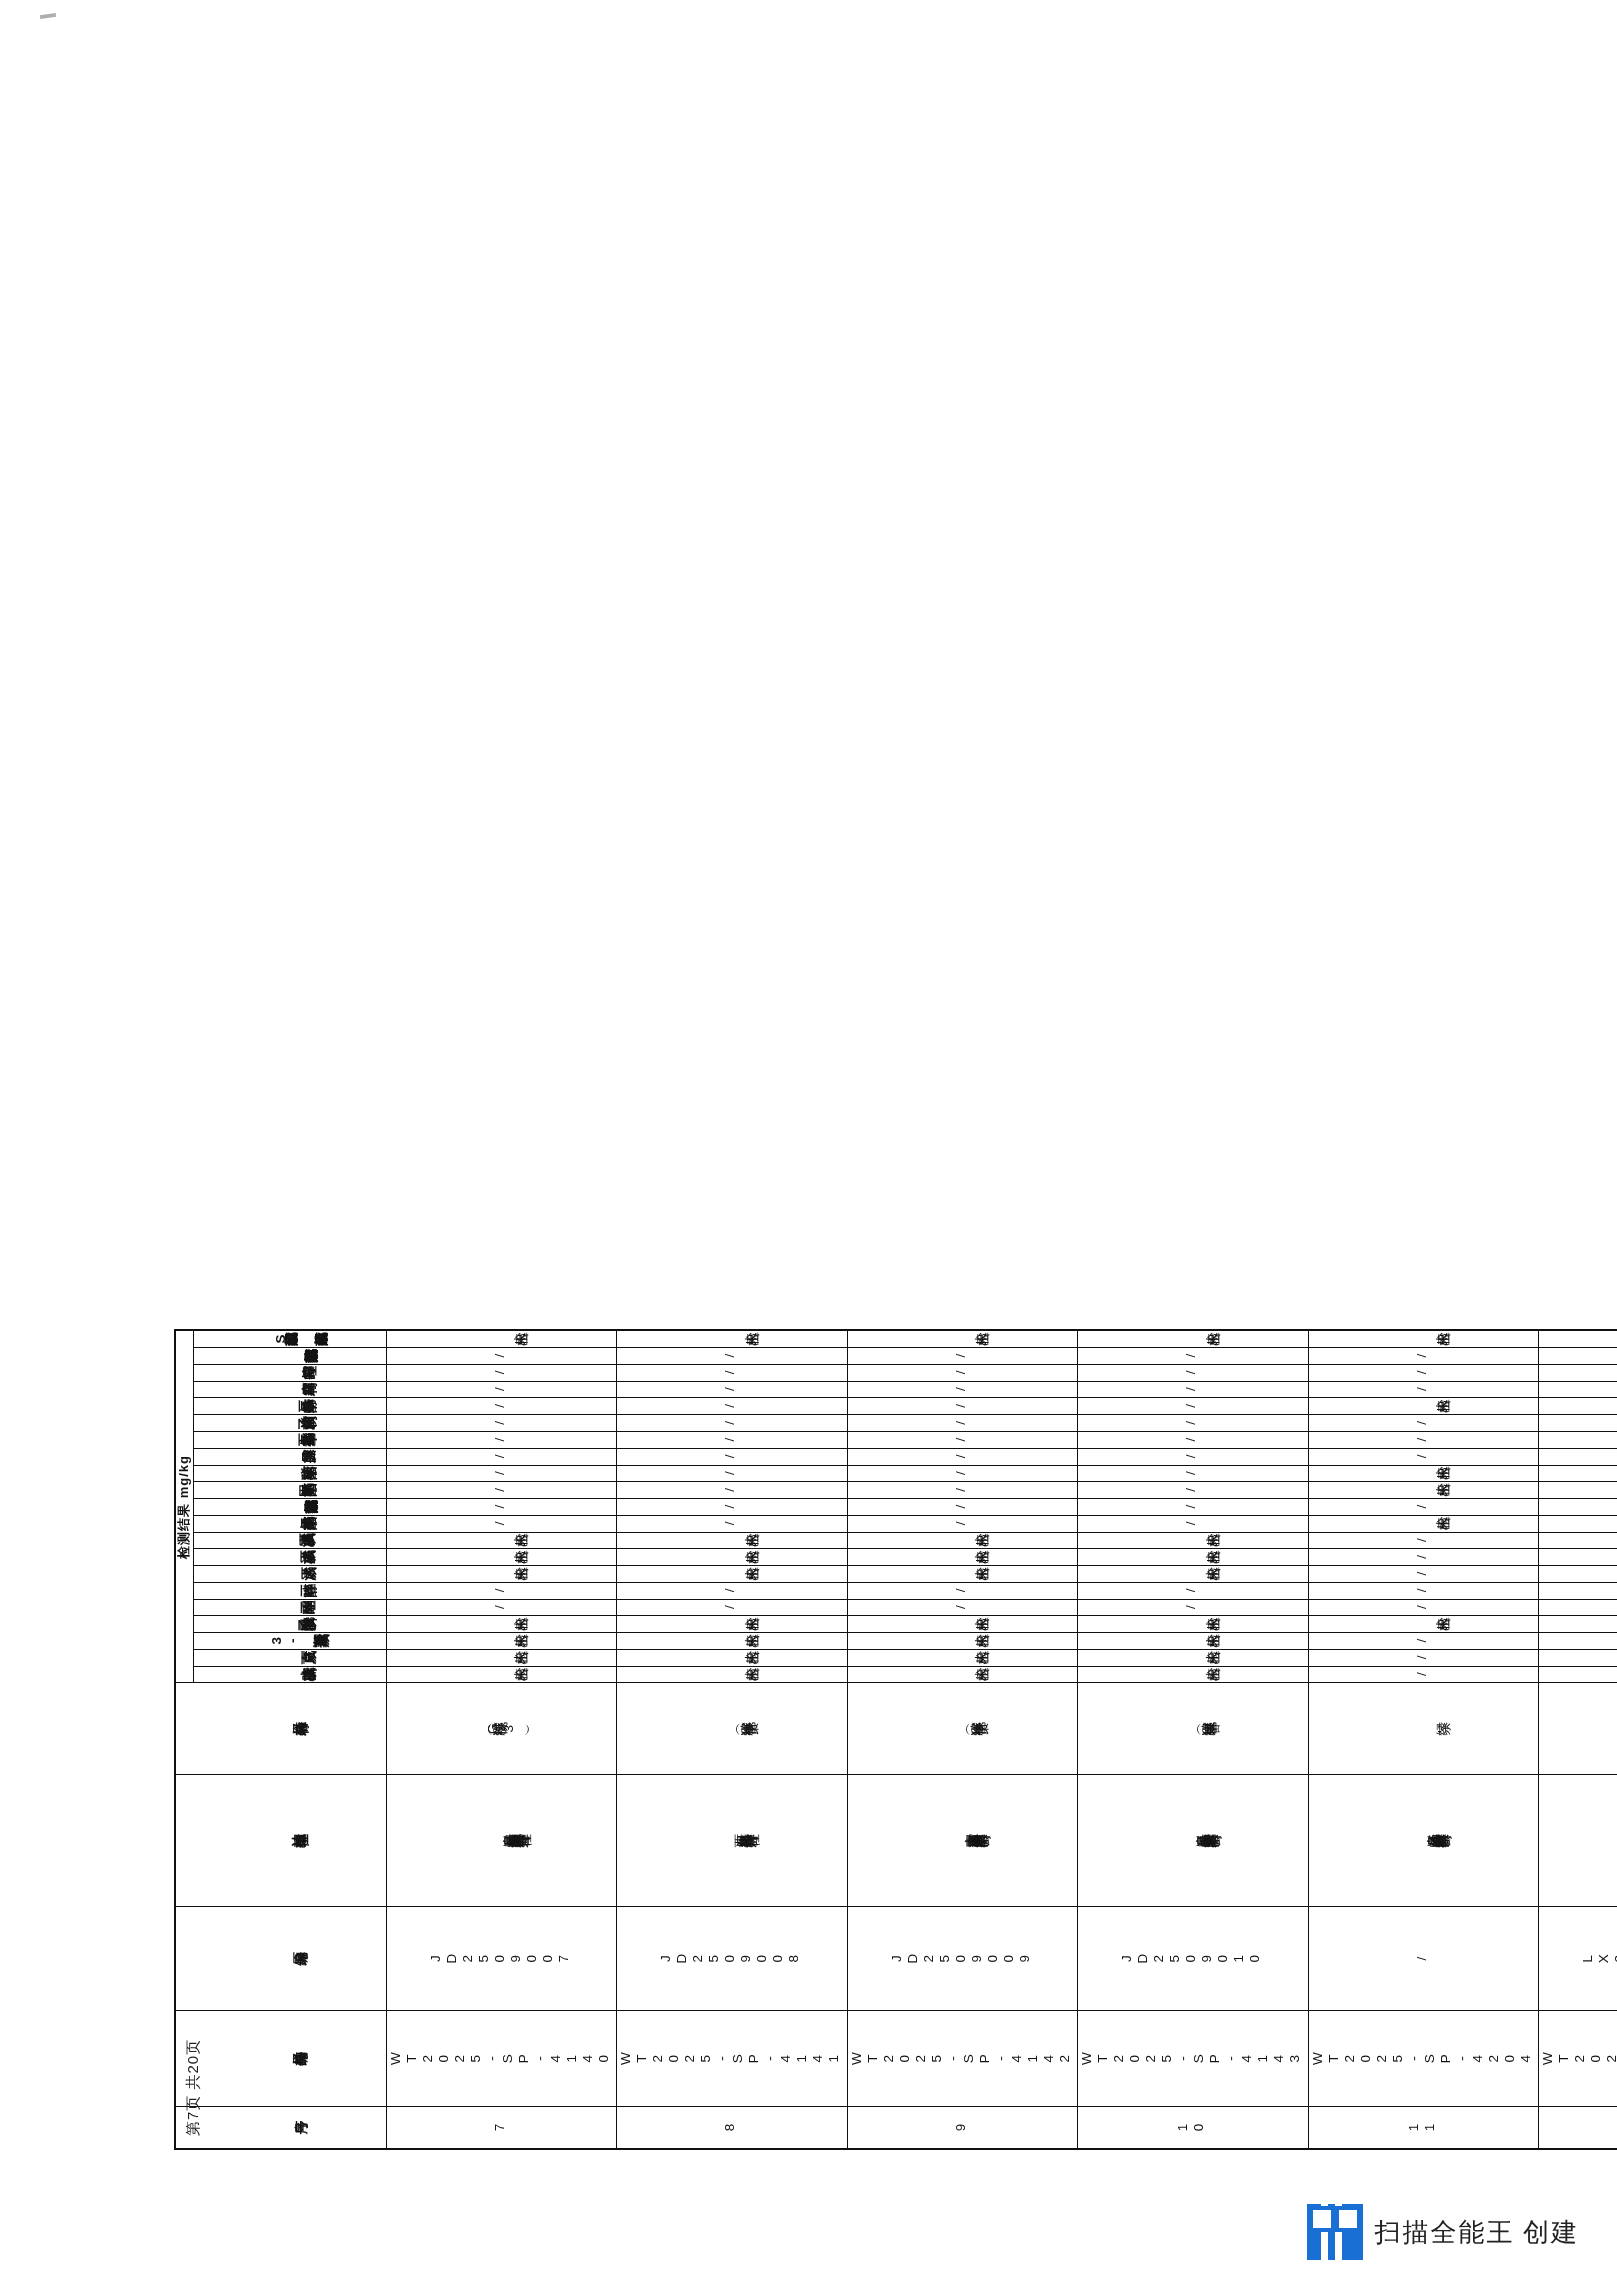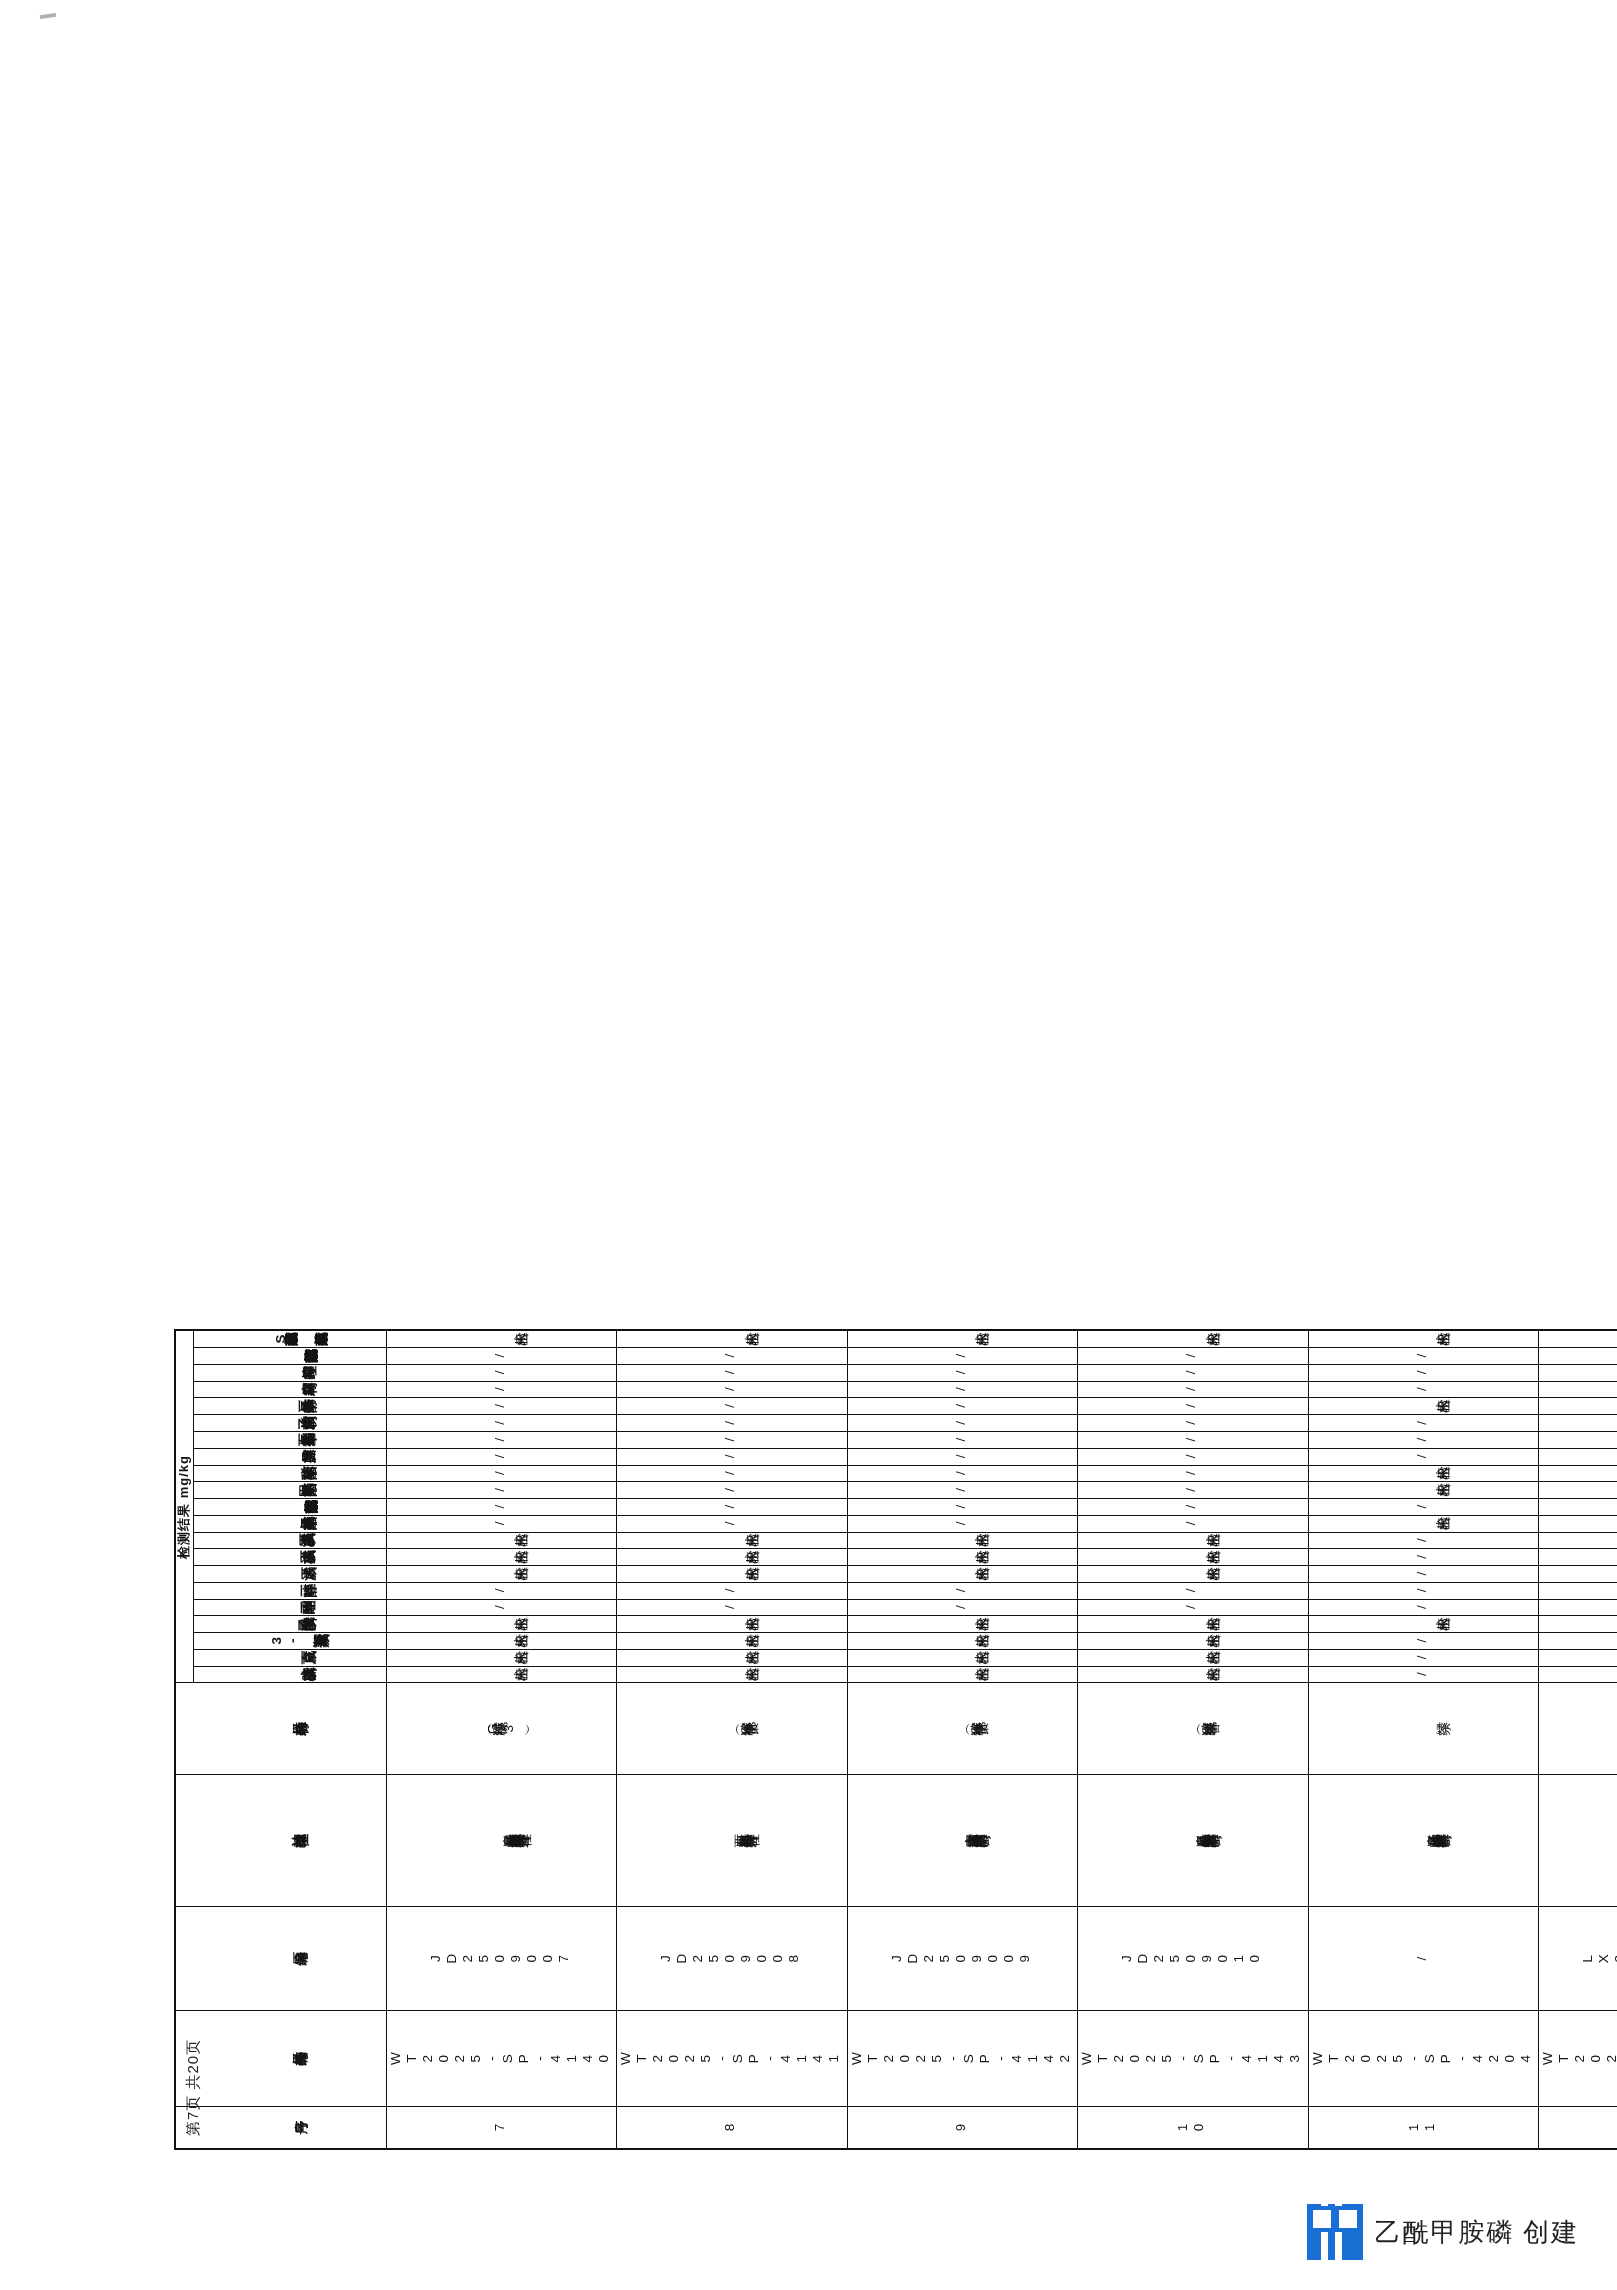--- a/index.html
+++ b/index.html
@@ -375,16 +375,16 @@
             <td class="cell-nd"></td>
             <td class="cell-nd"></td>
           </tr>
         </tbody>
     </table>
 
   </div>
 
   <div class="scan-mark">
     <div class="qr"></div>
-    <div class="scan-text">乙酰甲胺磷 创建</div>
+    <div class="scan-text">扫描全能王 创建</div>
   </div>
 
 </div>
 
 </body></html>

